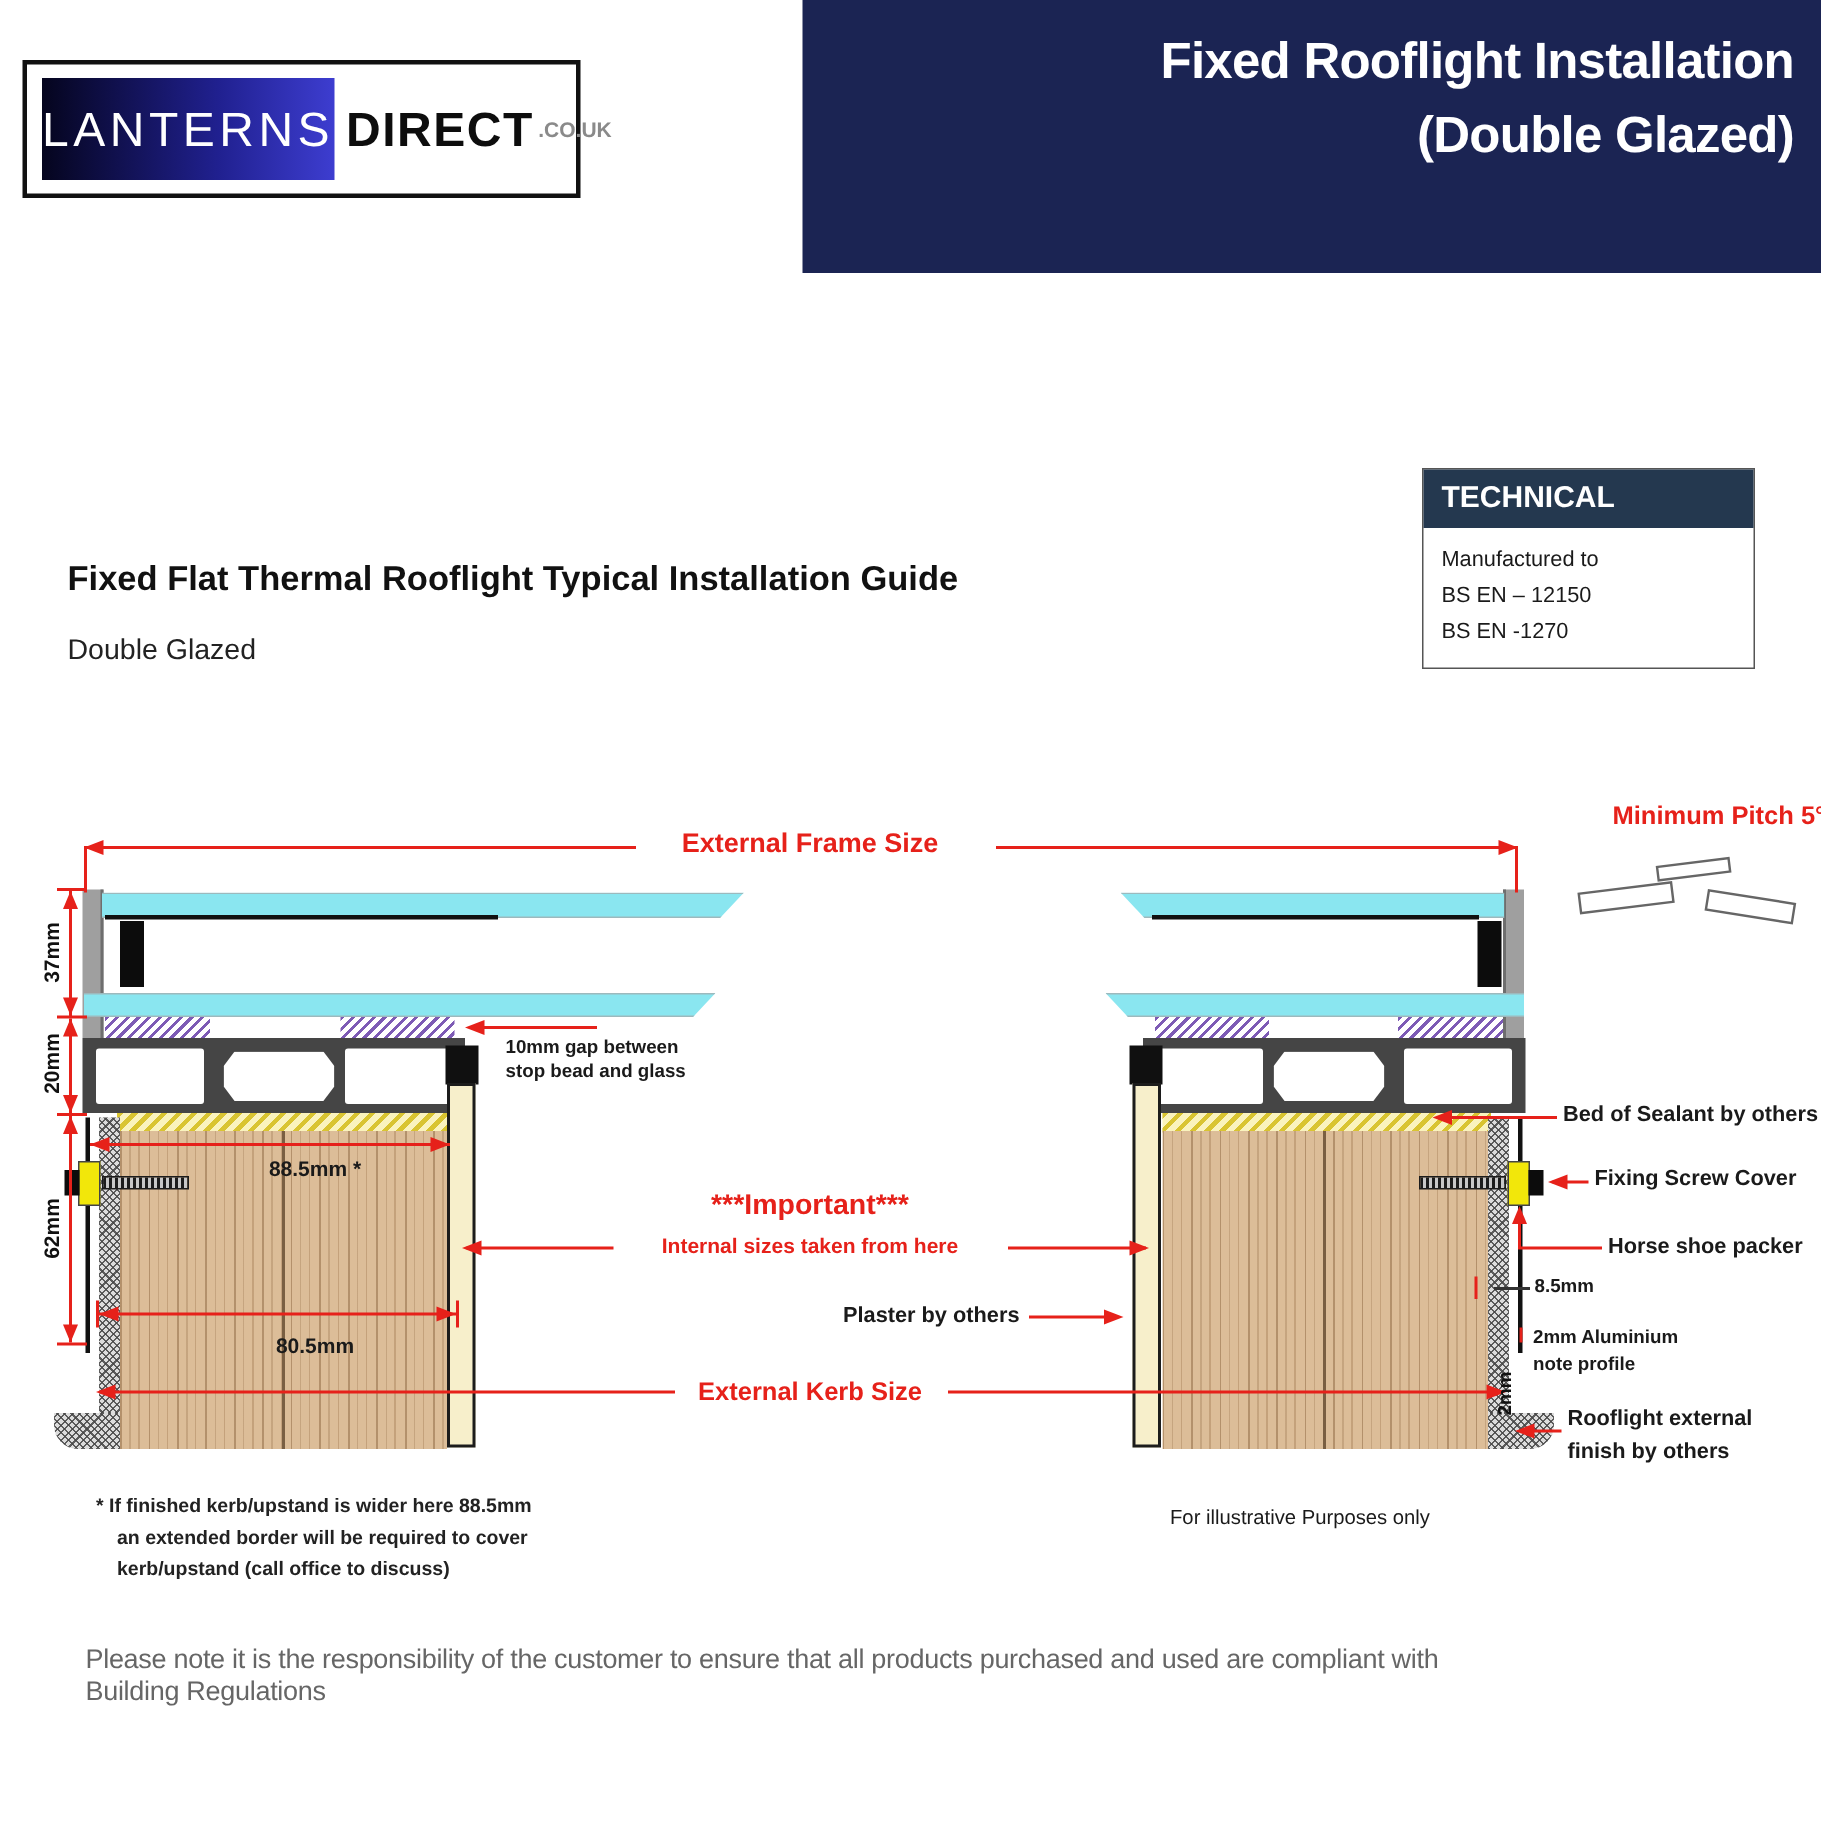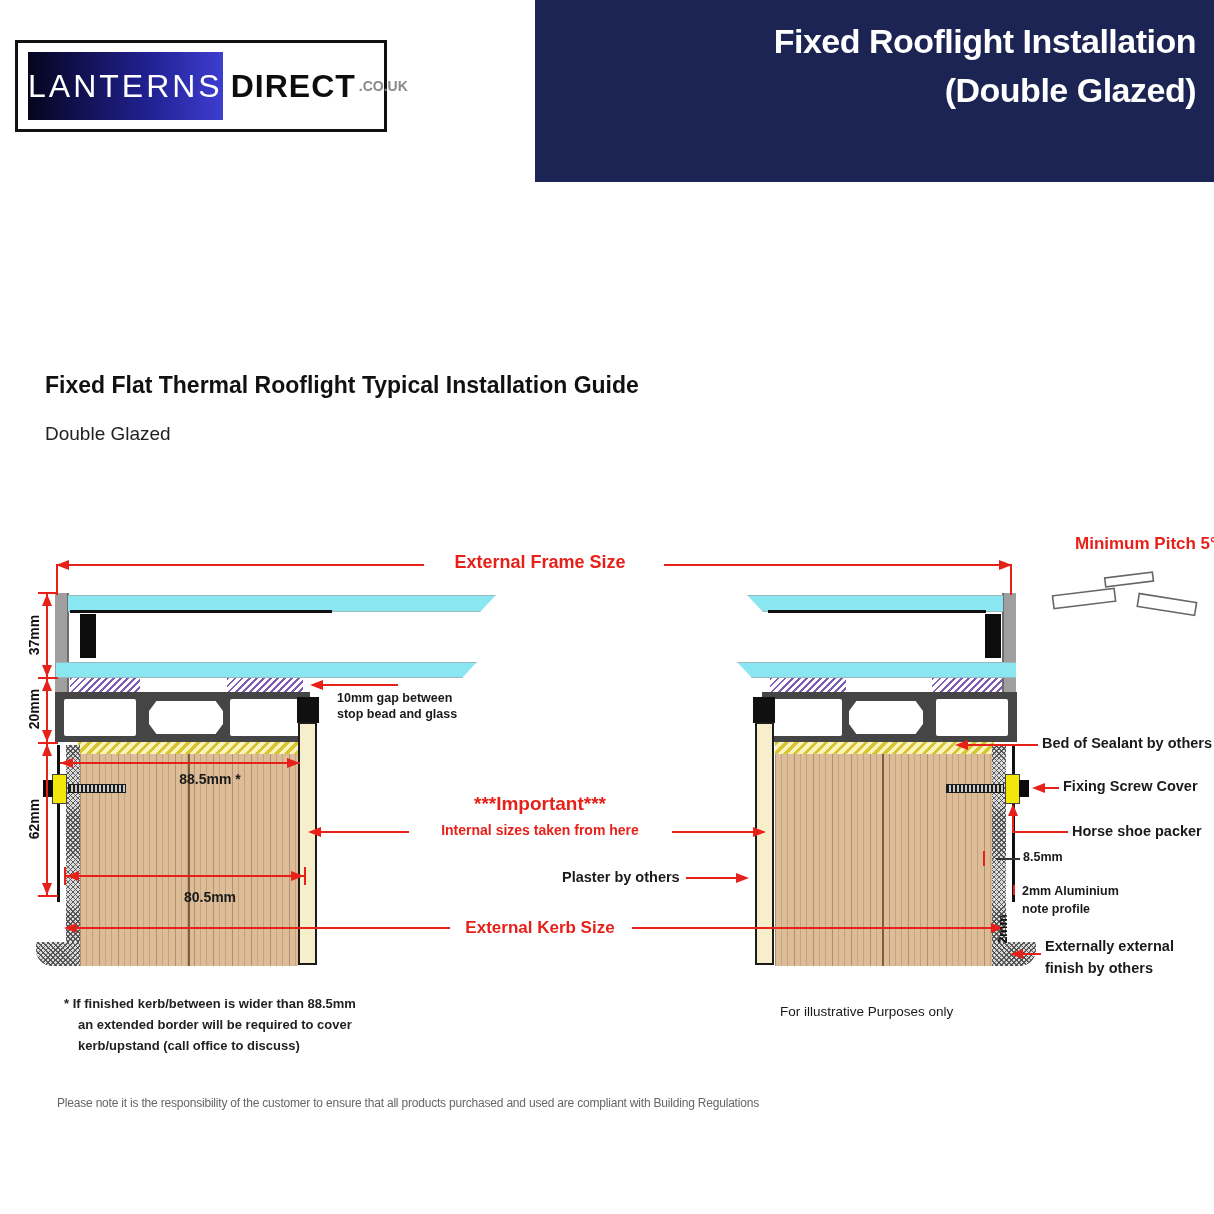--- a/index.html
+++ b/index.html
@@ -41,40 +41,48 @@
   .banner{left:535px;top:0;width:679px;height:182px;background:var(--navy);color:#fff;text-align:right;padding:17px 18px 0 0;font-size:34px;line-height:49px;font-weight:600;letter-spacing:-0.5px;}
 
   .tech{left:948px;top:312px;width:222px;border:1px solid #555;background:#fff;}
   .tech-head{background:var(--steel);color:#fff;font-weight:bold;font-size:20px;padding:8px 0 8px 12px;}
   .tech-body{padding:9px 12px 12px 12px;font-size:14.5px;line-height:24px;color:#1a1a1a;}
 
   .main-title{left:45px;top:372px;font-size:23px;font-weight:bold;color:#111;}
   .sub-title{left:45px;top:423px;font-size:19px;color:#222;}
 
   .footnote{font-size:13px;font-weight:bold;color:#222;}
-  .disclaimer{left:57px;top:1096px;width:930px;font-size:12px;color:#666;letter-spacing:-0.2px;}
+  .disclaimer{left:57px;top:1096px;width:930px;font-size:18px;color:#666;letter-spacing:-0.2px;}
 </style>
 </head>
 <body>
 
 <div class="page">
 
   <div class="abs logo">
     <div class="logo-blue">
       <span class="logo-lanterns">LANTERNS</span>
     </div>
     <span class="logo-direct">DIRECT</span>
     <span class="logo-tld">.CO.UK</span>
   </div>
 
   <div class="abs banner">
     <div>Fixed Rooflight Installation</div>
     <div>(Double Glazed)</div>
   </div>
 
+  <div class="abs tech">
+    <div class="tech-head">TECHNICAL</div>
+    <div class="tech-body">
+      <div>Manufactured to</div>
+      <div>BS EN – 12150</div>
+      <div>BS EN -1270</div>
+    </div>
+  </div>
 
   <div class="abs main-title">Fixed Flat Thermal Rooflight Typical Installation Guide</div>
   <div class="abs sub-title">Double Glazed</div>
 
   <div class="abs graystrip" style="left:55px;top:593px;width:14px;height:99px;border-right:2px solid #6e6e6e;"></div>
   <div class="abs cyan" style="left:68px;top:595px;width:428px;height:17px;clip-path:polygon(0 0,100% 0,calc(100% - 16px) 100%,0 100%);"></div>
   <div class="abs" style="left:70px;top:610px;width:262px;height:3px;background:#111;"></div>
   <div class="abs" style="left:80px;top:614px;width:16px;height:44px;background:#0c0c0c;"></div>
   <div class="abs cyan" style="left:56px;top:662px;width:421px;height:16px;clip-path:polygon(0 0,100% 0,calc(100% - 15px) 100%,0 100%);"></div>
   <div class="abs hatch-purple" style="left:70px;top:678px;width:70px;height:14px;"></div>
@@ -201,26 +209,26 @@
   <div class="abs lbl-blk nowrap" style="left:1023px;top:850px;font-size:12.5px;">8.5mm</div>
   <div class="abs rl" style="left:983px;top:851px;width:2px;height:15px;"></div>
   <div class="abs" style="left:996px;top:858px;width:24px;height:2px;background:#333;"></div>
 
   <div class="abs rl" style="left:1013px;top:885px;width:2px;height:10px;"></div>
   <div class="abs lbl-blk nowrap" style="left:1022px;top:884px;font-size:12.5px;">2mm Aluminium</div>
   <div class="abs lbl-blk nowrap" style="left:1022px;top:902px;font-size:12.5px;">note profile</div>
 
   <div class="abs vlabel" style="left:981px;top:922px;width:44px;font-size:12.5px;">2mm</div>
 
-  <div class="abs lbl-blk nowrap" style="left:1045px;top:938px;font-size:14.5px;">Externally external</div>
+  <div class="abs lbl-blk nowrap" style="left:1045px;top:938px;font-size:14.5px;">Rooflight external</div>
   <div class="abs lbl-blk nowrap" style="left:1045px;top:960px;font-size:14.5px;">finish by others</div>
   <div class="abs rl" style="left:1013px;top:953px;width:28px;height:2px;"></div>
   <div class="abs arr arr-l" style="left:1010px;top:949px;"></div>
 
-  <div class="abs footnote" style="left:64px;top:996px;">* If finished kerb/between is wider than 88.5mm</div>
+  <div class="abs footnote" style="left:64px;top:996px;">* If finished kerb/upstand is wider here 88.5mm</div>
   <div class="abs footnote" style="left:78px;top:1017px;">an extended border will be required to cover</div>
   <div class="abs footnote" style="left:78px;top:1038px;">kerb/upstand (call office to discuss)</div>
 
   <div class="abs" style="left:780px;top:1004px;font-size:13.5px;color:#1a1a1a;">For illustrative Purposes only</div>
 
   <div class="abs disclaimer">Please note it is the responsibility of the customer to ensure that all products purchased and used are compliant with Building Regulations</div>
 
 </div>
 
 </body></html>

